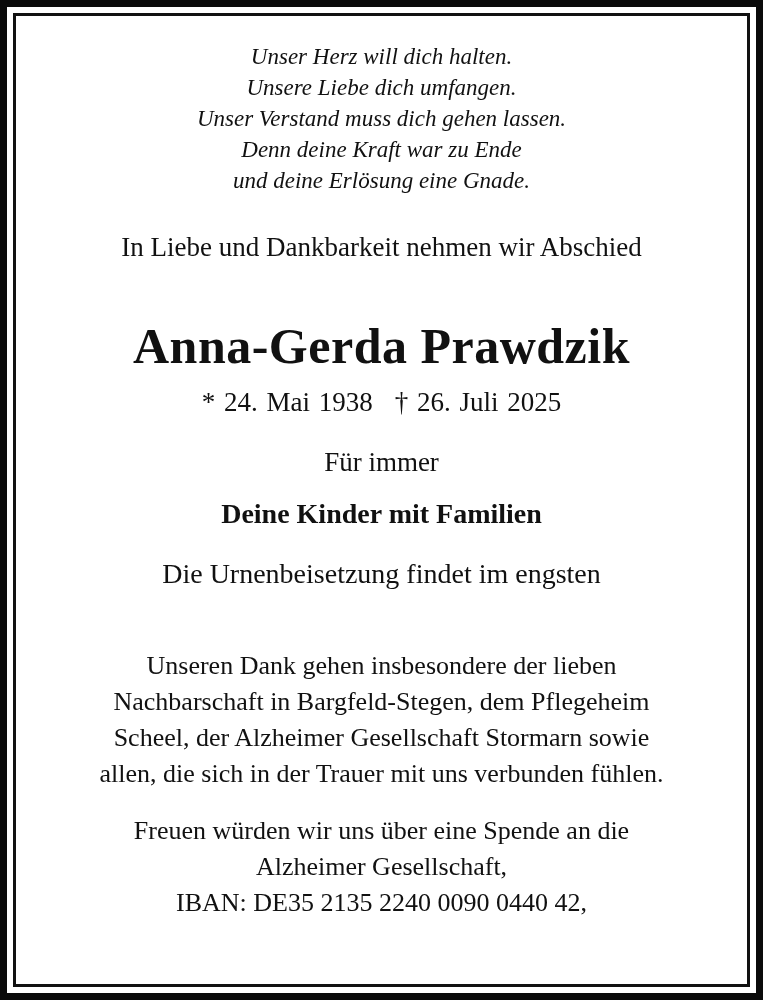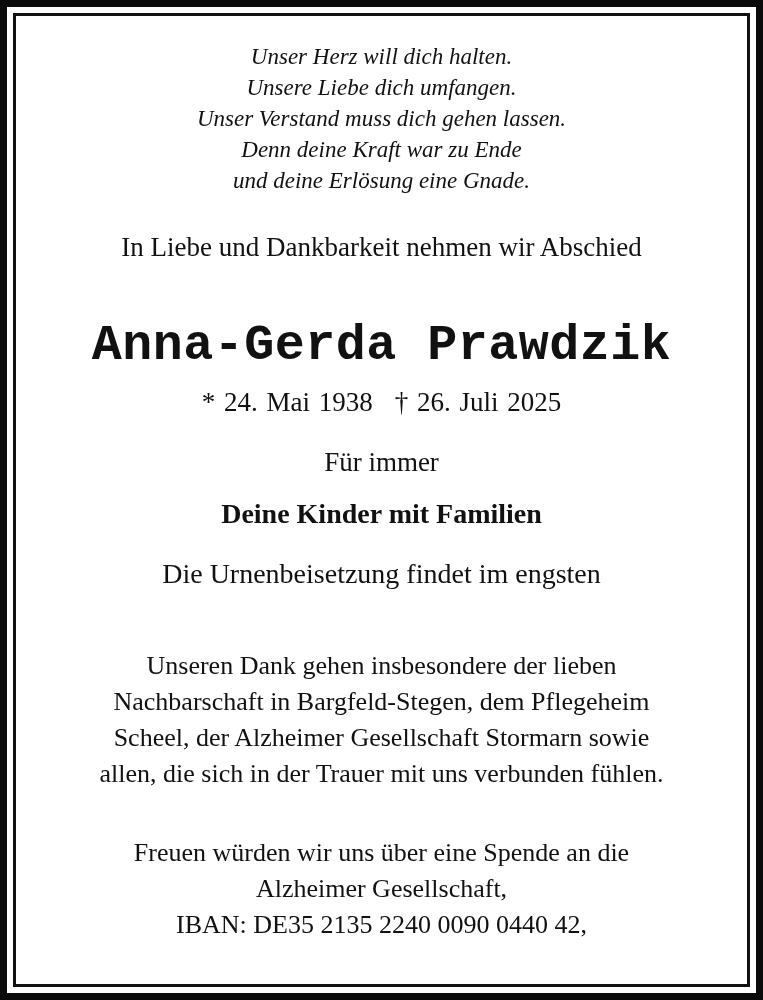--- a/index.html
+++ b/index.html
@@ -7,28 +7,28 @@
          font-family:"Liberation Serif", "DejaVu Serif", serif; color:#111; }
   .outer { position:absolute; left:0; top:0; width:763px; height:1000px;
            box-sizing:border-box; border:7px solid #0a0a0a; }
   .inner { position:absolute; left:13px; top:13px; right:13px; bottom:13px;
            box-sizing:border-box; border:3px solid #111; }
   .content { position:absolute; left:16px; right:16px; top:0; text-align:center; }
   .poem { position:absolute; left:0; right:0; top:41px; font-style:italic;
           font-size:23px; line-height:31px; }
   .poem div { white-space:nowrap; }
   .intro { position:absolute; left:0; right:0; top:228px; font-size:27px; line-height:39px;text-align:center; }
-  .name { position:absolute; left:0; right:0; top:316px; font-size:50px; font-weight:bold; line-height:60px; letter-spacing:0.5px;font-family:Liberation Mono, monospace; }
+  .name { position:absolute; left:0; right:0; top:316px; font-size:50px; font-weight:bold; line-height:60px; letter-spacing:0.5px; }
   .dates { position:absolute; left:0; right:0; top:384px; font-size:27px; line-height:36px; word-spacing:2px; }
   .dates .gap { display:inline-block; width:22px; }
   .forever { position:absolute; left:0; right:0; top:444px; font-size:27px; line-height:36px; }
   .family { position:absolute; left:0; right:0; top:495px; font-size:28px; font-weight:bold; line-height:38px; }
   .burial { position:absolute; left:0; right:0; top:556px; font-size:28px; line-height:36px; }
   .thanks { position:absolute; left:0; right:0; top:648px; font-size:26px; line-height:36px; }
-  .donation { position:absolute; left:0; right:0; top:813px; font-size:26px; line-height:36px;margin-top:22px; }
+  .donation { position:absolute; left:0; right:0; top:813px; font-size:26px; line-height:36px; }
   .line { white-space:nowrap; }
 </style>
 </head>
 <body>
 
 <div class="outer"></div>
 <div class="inner"></div>
 
 <div class="content" style="width:731px;">
   <div class="poem">

